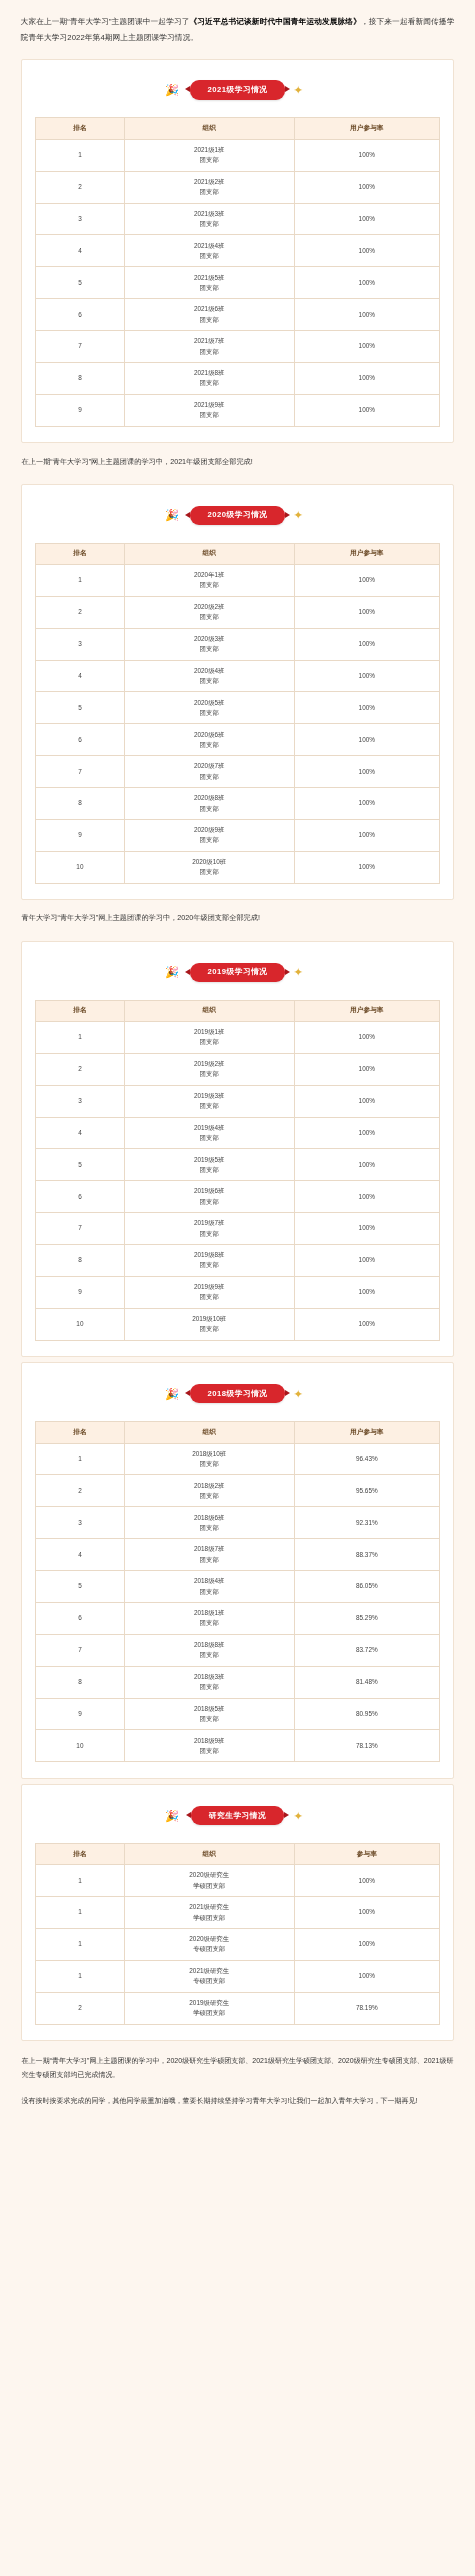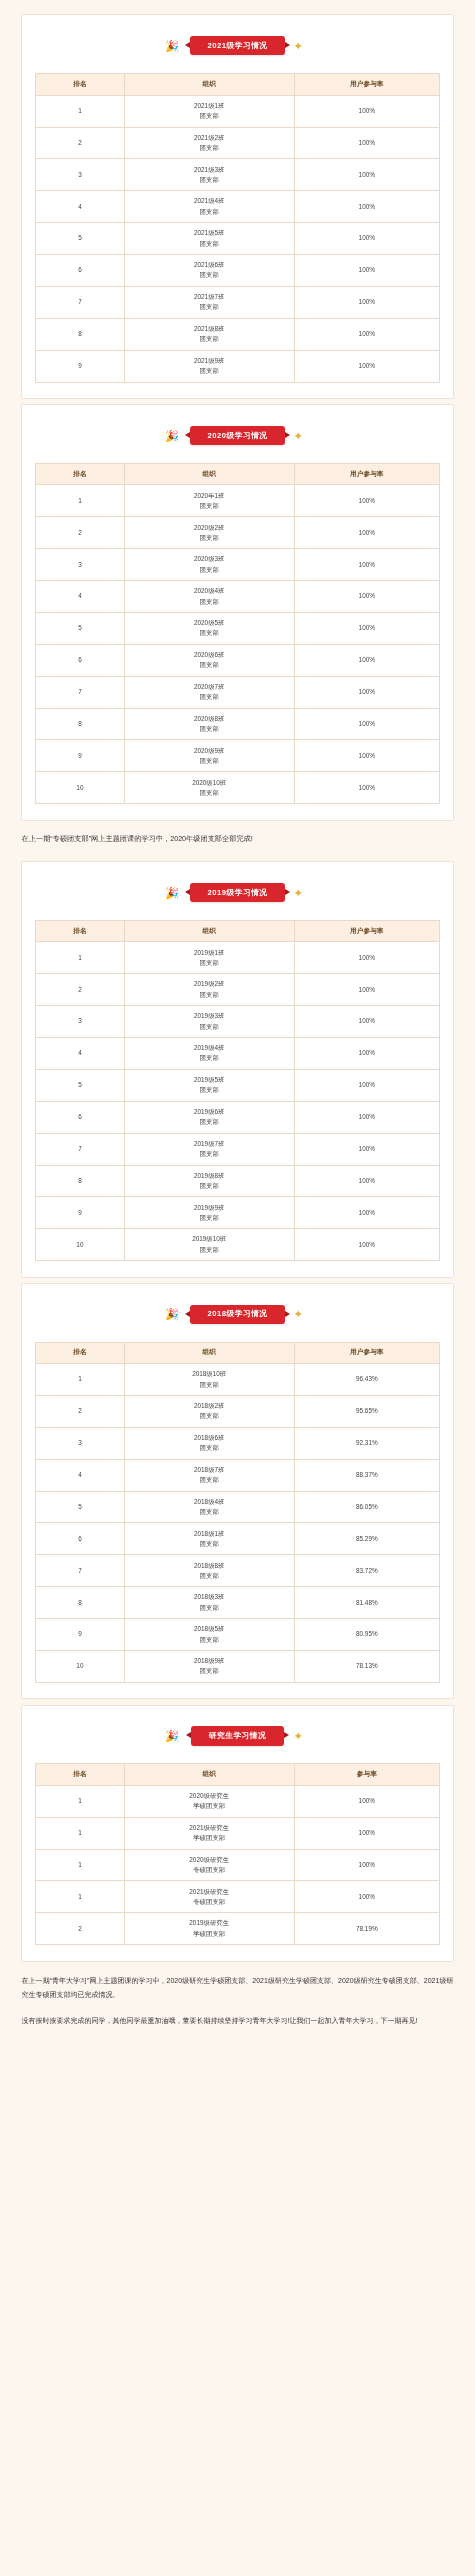--- a/index.html
+++ b/index.html
@@ -45,21 +45,21 @@
     height: 28px;
   }
   .banner {
     position: relative;
     background: #d8262c;
     color: #ffffff;
     font-size: 7.7px;
     font-weight: bold;
     letter-spacing: 0.5px;
     padding: 4.6px 17.5px;
-    border-radius: 3px;
+    border-radius: 9px;
     box-shadow: 0 1px 2.1px rgba(0,0,0,0.12);
     z-index: 2;
   }
   .banner:before, .banner:after {
     content: "";
     position: absolute;
     top: 50%;
     width: 0; height: 0;
     border-top: 3.6px solid transparent;
     border-bottom: 3.6px solid transparent;
@@ -124,20 +124,23 @@
     color: #333333;
     margin: 12.4px 1px 0 1px;
     text-align: justify;
   }
 </style>
 </head>
 <body>
 
 <div class="page">
 
+  <p class="intro">
+    <span>大家在上一期“青年大学习”主题团课中一起学习了</span><span class="bold-black">《习近平总书记谈新时代中国青年运动发展脉络》</span><span>，接下来一起看新闻传播学院青年大学习2022年第4期网上主题团课学习情况。</span>
+  </p>
 
   <div class="section">
     <div class="banner-wrap">
       <span class="deco-left">🎉</span>
       <span class="deco-right">✦</span>
       <div class="banner">2021级学习情况</div>
     </div>
     <table class="rank">
       <colgroup>
           <col class="c1">
@@ -202,20 +205,21 @@
           </tr>
         <tr>
             <td>9</td>
             <td class="org">2021级9班
 团支部</td>
             <td>100%</td>
           </tr>
       </tbody>
     </table>
   </div>
+  <p class="note">在上一期“青年大学习”网上主题团课的学习中，2021年级团支部全部完成!</p>
 
   <div class="section">
     <div class="banner-wrap">
       <span class="deco-left">🎉</span>
       <span class="deco-right">✦</span>
       <div class="banner">2020级学习情况</div>
     </div>
     <table class="rank">
       <colgroup>
           <col class="c1">
@@ -286,21 +290,21 @@
           </tr>
         <tr>
             <td>10</td>
             <td class="org">2020级10班
 团支部</td>
             <td>100%</td>
           </tr>
       </tbody>
     </table>
   </div>
-  <p class="note">在上一期“专硕团支部”网上主题团课的学习中，2020年级团支部全部完成!</p>
+  <p class="note">青年大学习“青年大学习”网上主题团课的学习中，2020年级团支部全部完成!</p>
 
   <div class="section">
     <div class="banner-wrap">
       <span class="deco-left">🎉</span>
       <span class="deco-right">✦</span>
       <div class="banner">2019级学习情况</div>
     </div>
     <table class="rank">
       <colgroup>
           <col class="c1">

